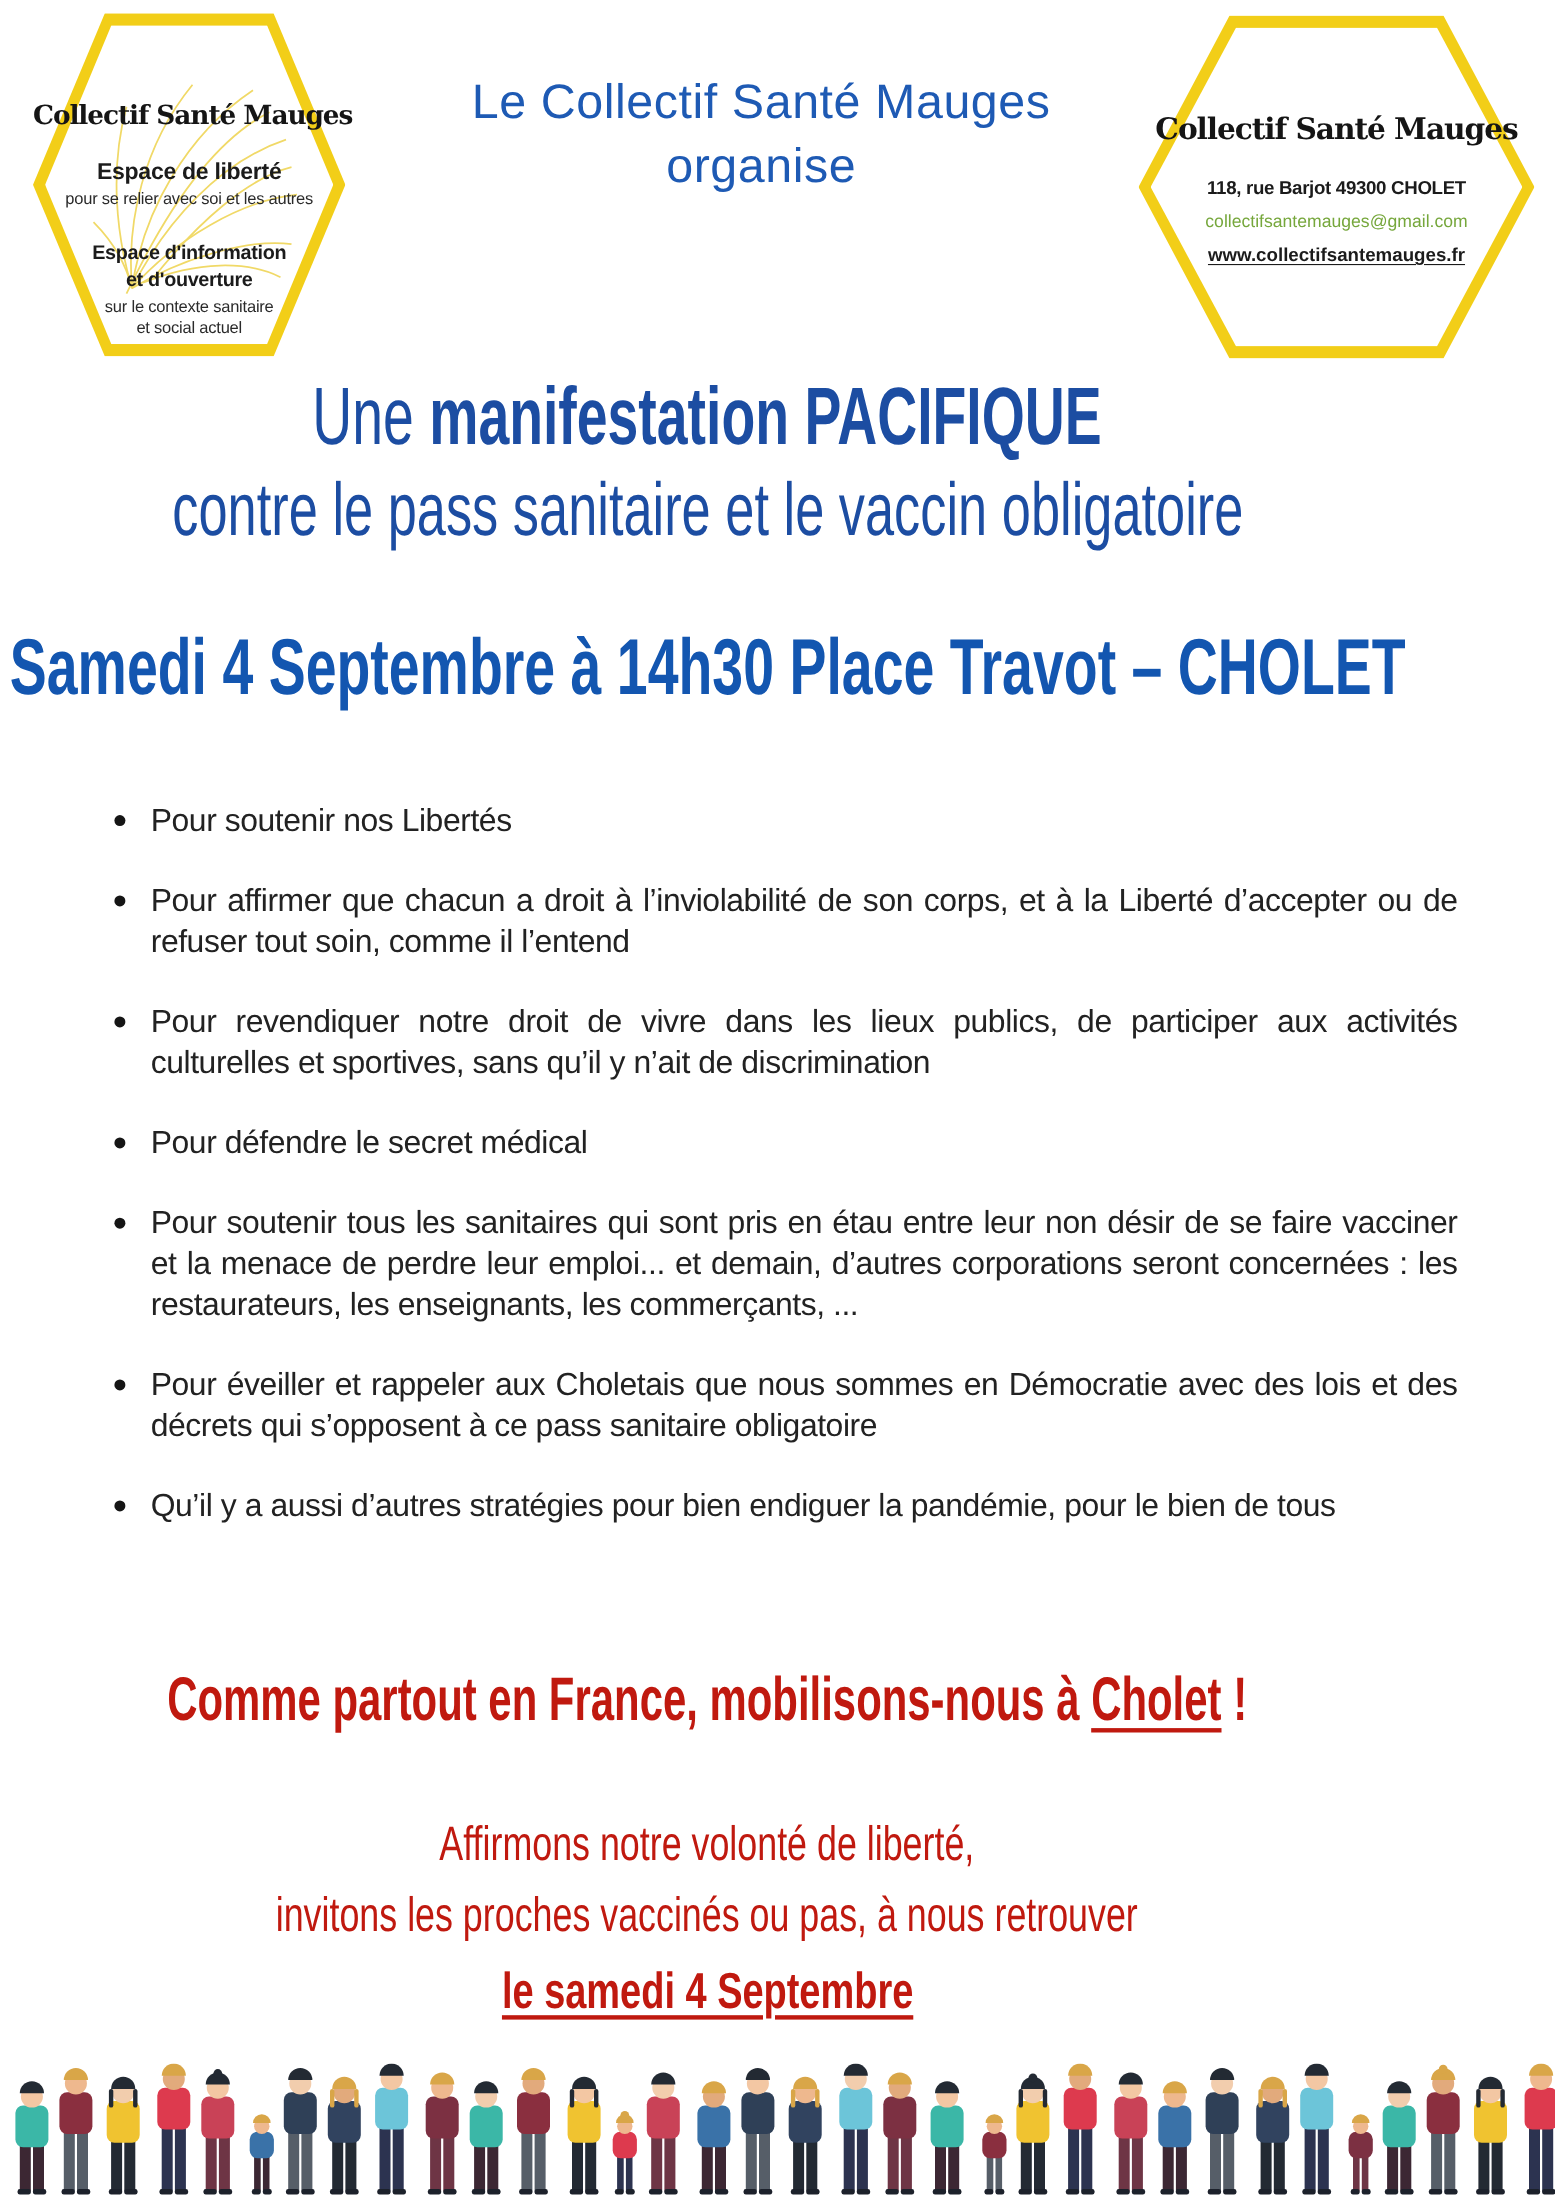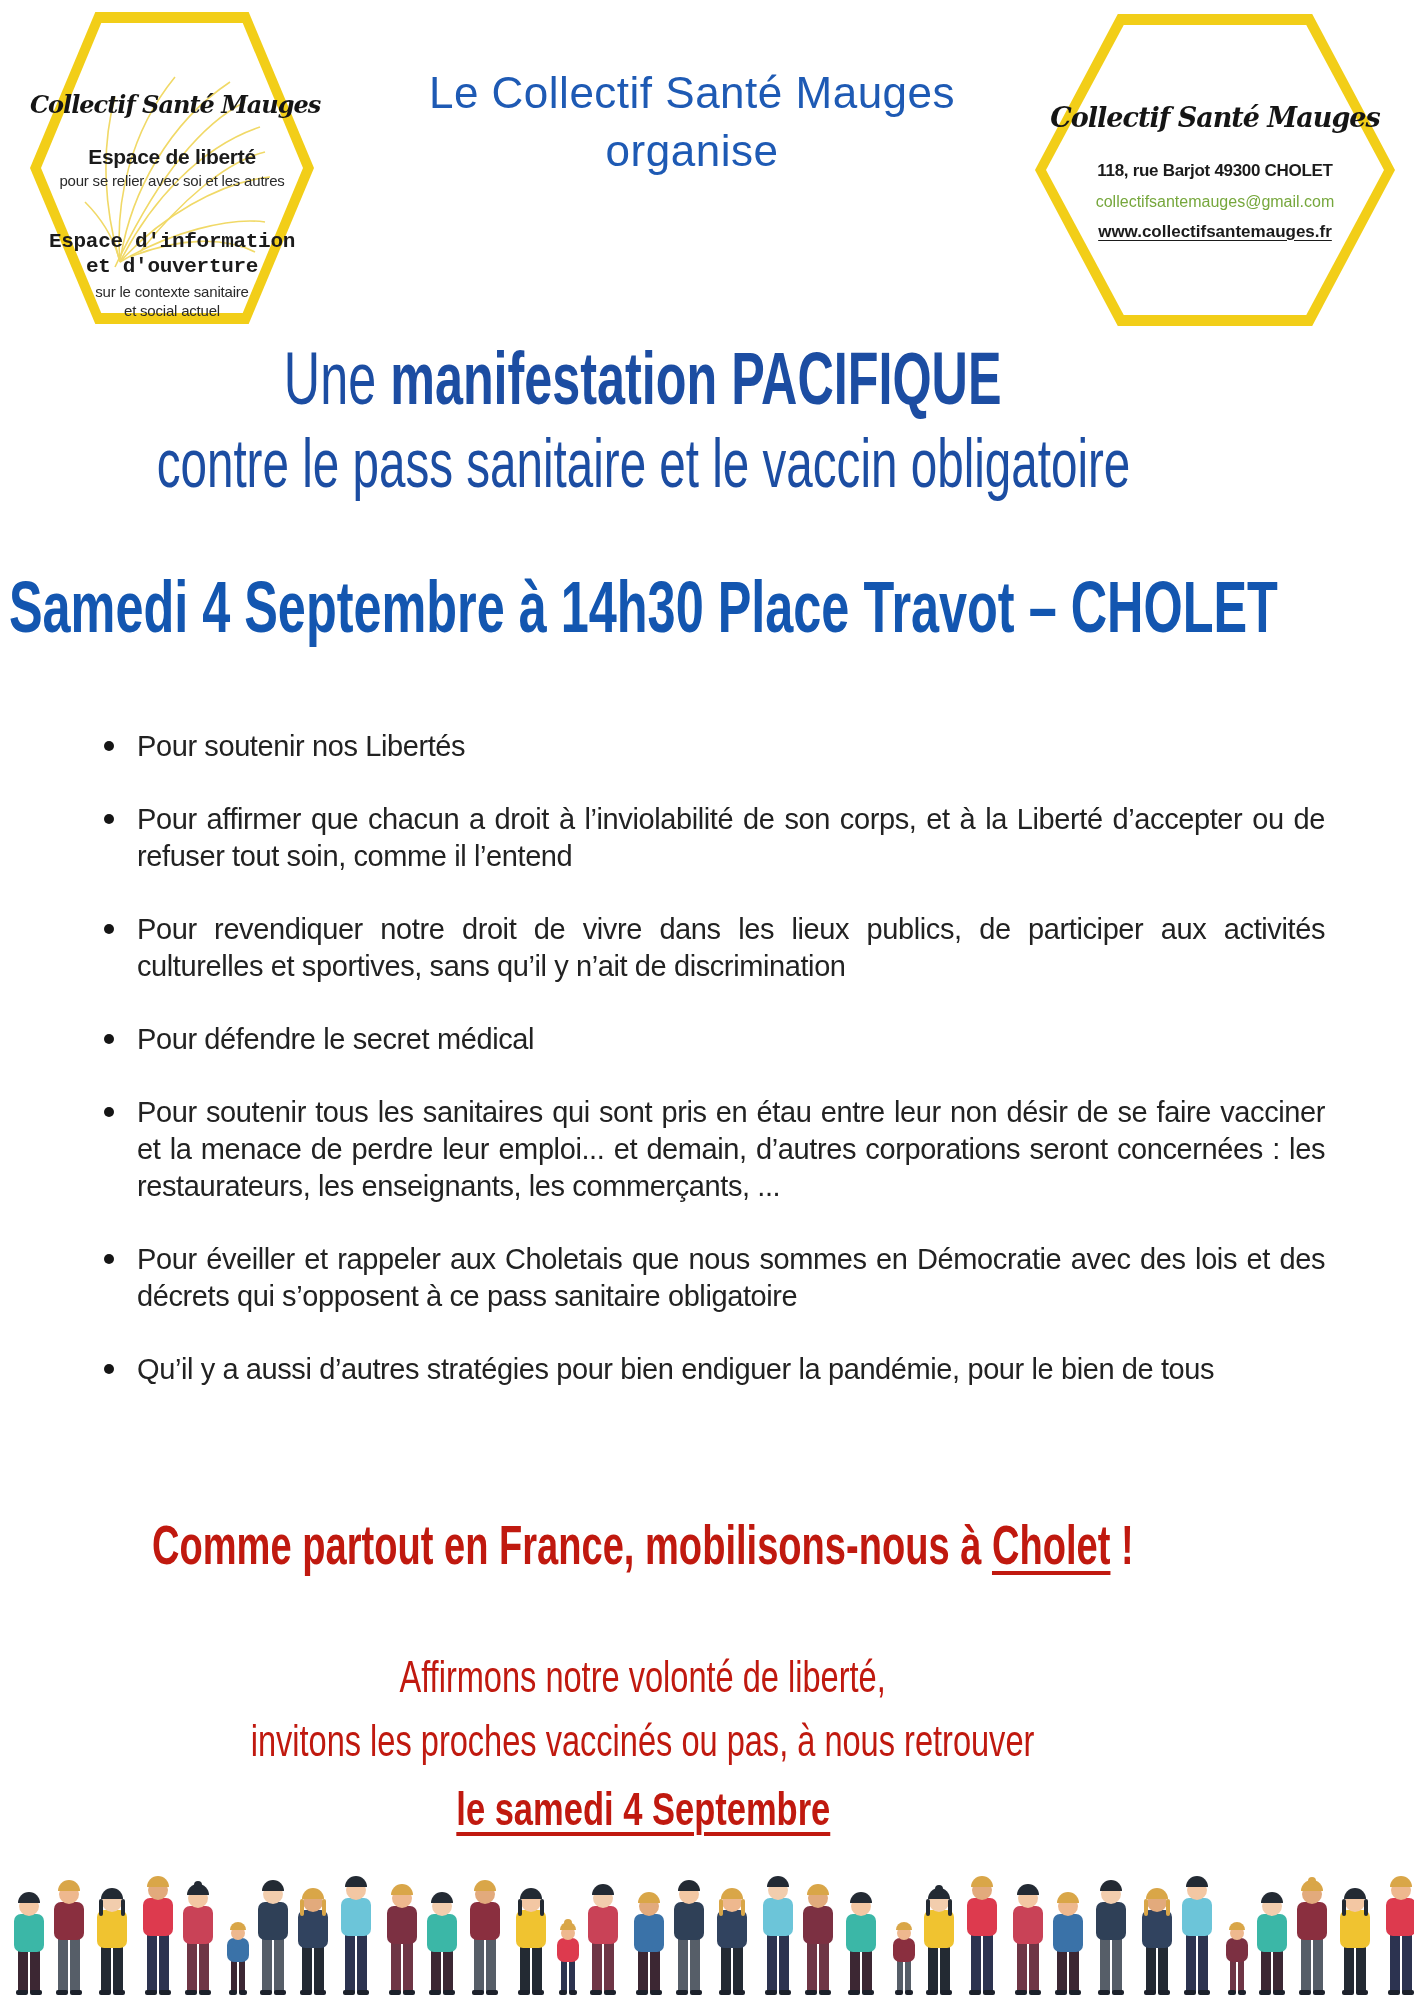--- a/index.html
+++ b/index.html
@@ -7,21 +7,21 @@
     width:1414px;height:2000px;position:relative;background:#ffffff;
     font-family:"Liberation Sans",sans-serif;overflow:hidden;
   }
   
   .hex{position:absolute;}
   .hex-outer{position:absolute;inset:0;background:#F2CE18;
     clip-path:polygon(0% 50%,23% 0%,77% 0%,100% 50%,77% 100%,23% 100%);}
   .hex-inner{position:absolute;inset:11px;background:#ffffff;
     clip-path:polygon(0% 50%,23% 0%,77% 0%,100% 50%,77% 100%,23% 100%);}
   .hex-content{position:absolute;inset:0;text-align:center;z-index:2;}
-  .script-name{font-family:"DejaVu Serif",serif;font-style:italic;font-weight:bold;
+  .script-name{font-family:"DejaVu Serif",serif;font-weight:bold;
     color:#151515;letter-spacing:-1px;white-space:nowrap;}
   .hex-flower{position:absolute;left:30px;top:40px;z-index:1;}
   .logo-bold{font-weight:bold;color:#1b1b1b;letter-spacing:-0.3px;}
   .logo-small{color:#2a2a2a;letter-spacing:-0.2px;}
   .email-link{color:#76A73C;font-weight:normal;text-decoration:none;}
   .site-link{color:#1b1b1b;font-weight:bold;text-decoration:underline;text-underline-offset:3px;}
   
   .row{position:absolute;left:0;width:1286px;display:flex;justify-content:center;}
   .cond{display:inline-block;white-space:nowrap;transform-origin:50% 50%;}
   
@@ -71,21 +71,21 @@
       <path d="M70 205 C 120 185, 165 185, 195 200"></path>
       <path d="M55 215 C 100 120, 145 70, 185 50"></path>
       <path d="M80 200 C 120 150, 165 110, 205 100"></path>
       <path d="M25 150 C 45 170, 55 190, 60 210"></path>
     </g>
   </svg>
   <div class="hex-content" style="padding-top:78px;">
     <div class="script-name" style="font-size:24px;">Collectif Santé Mauges</div>
     <div class="logo-bold" style="font-size:21px;margin-top:26px;">Espace de liberté</div>
     <div class="logo-small" style="font-size:15px;margin-top:3px;">pour se relier avec soi et les autres</div>
-    <div class="logo-bold" style="font-size:21px;margin-top:40px;line-height:25px;font-family:Liberation Mono, monospace;">
+    <div class="logo-bold" style="font-size:18px;margin-top:28px;line-height:25px;">
       <span>Espace d'information</span><br>
       <span>et d'ouverture</span>
     </div>
     <div class="logo-small" style="font-size:15px;margin-top:3px;line-height:19px;">
       <span>sur le contexte sanitaire</span><br>
       <span>et social actuel</span>
     </div>
   </div>
 </div>
 

